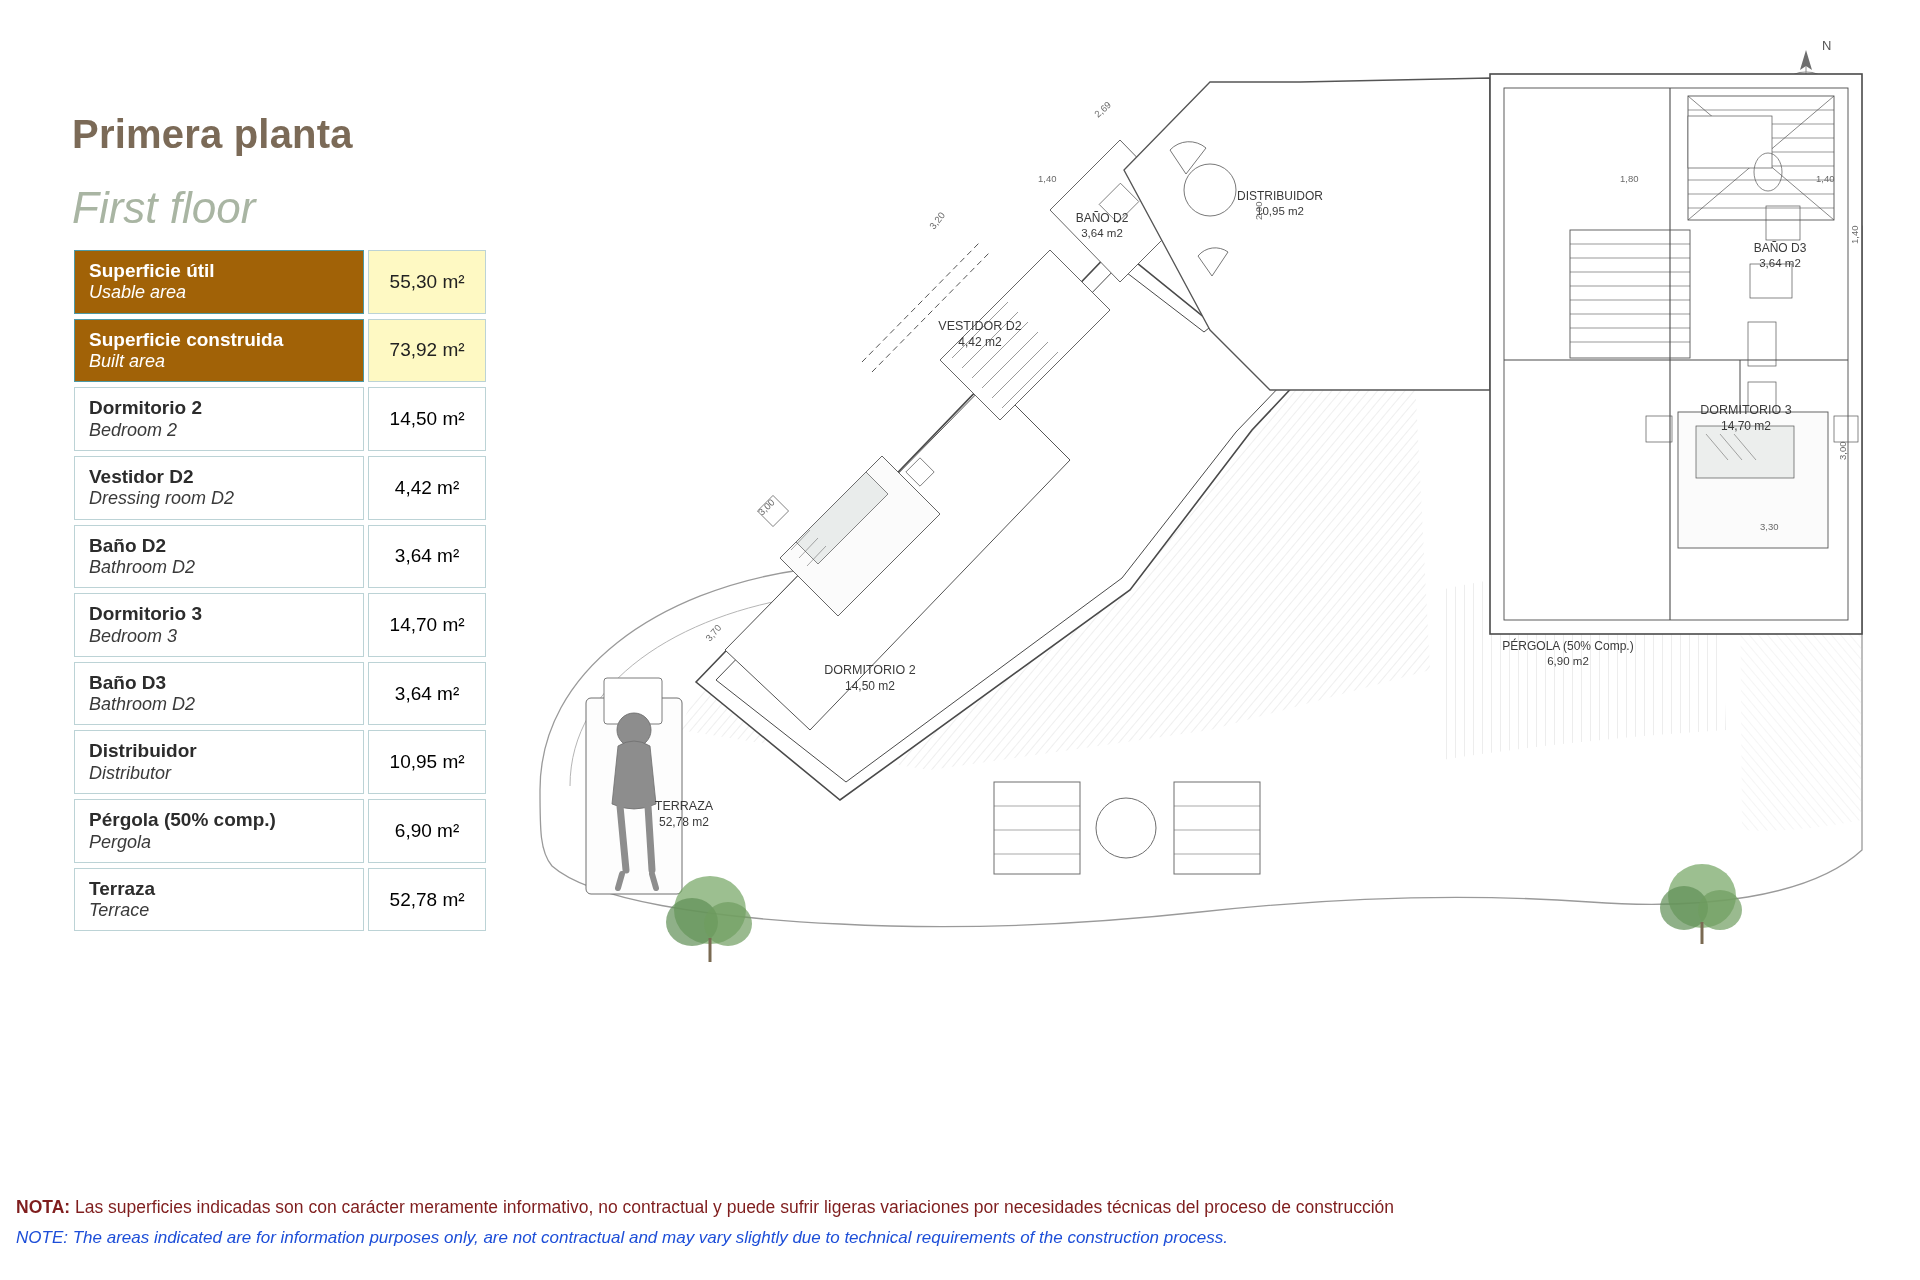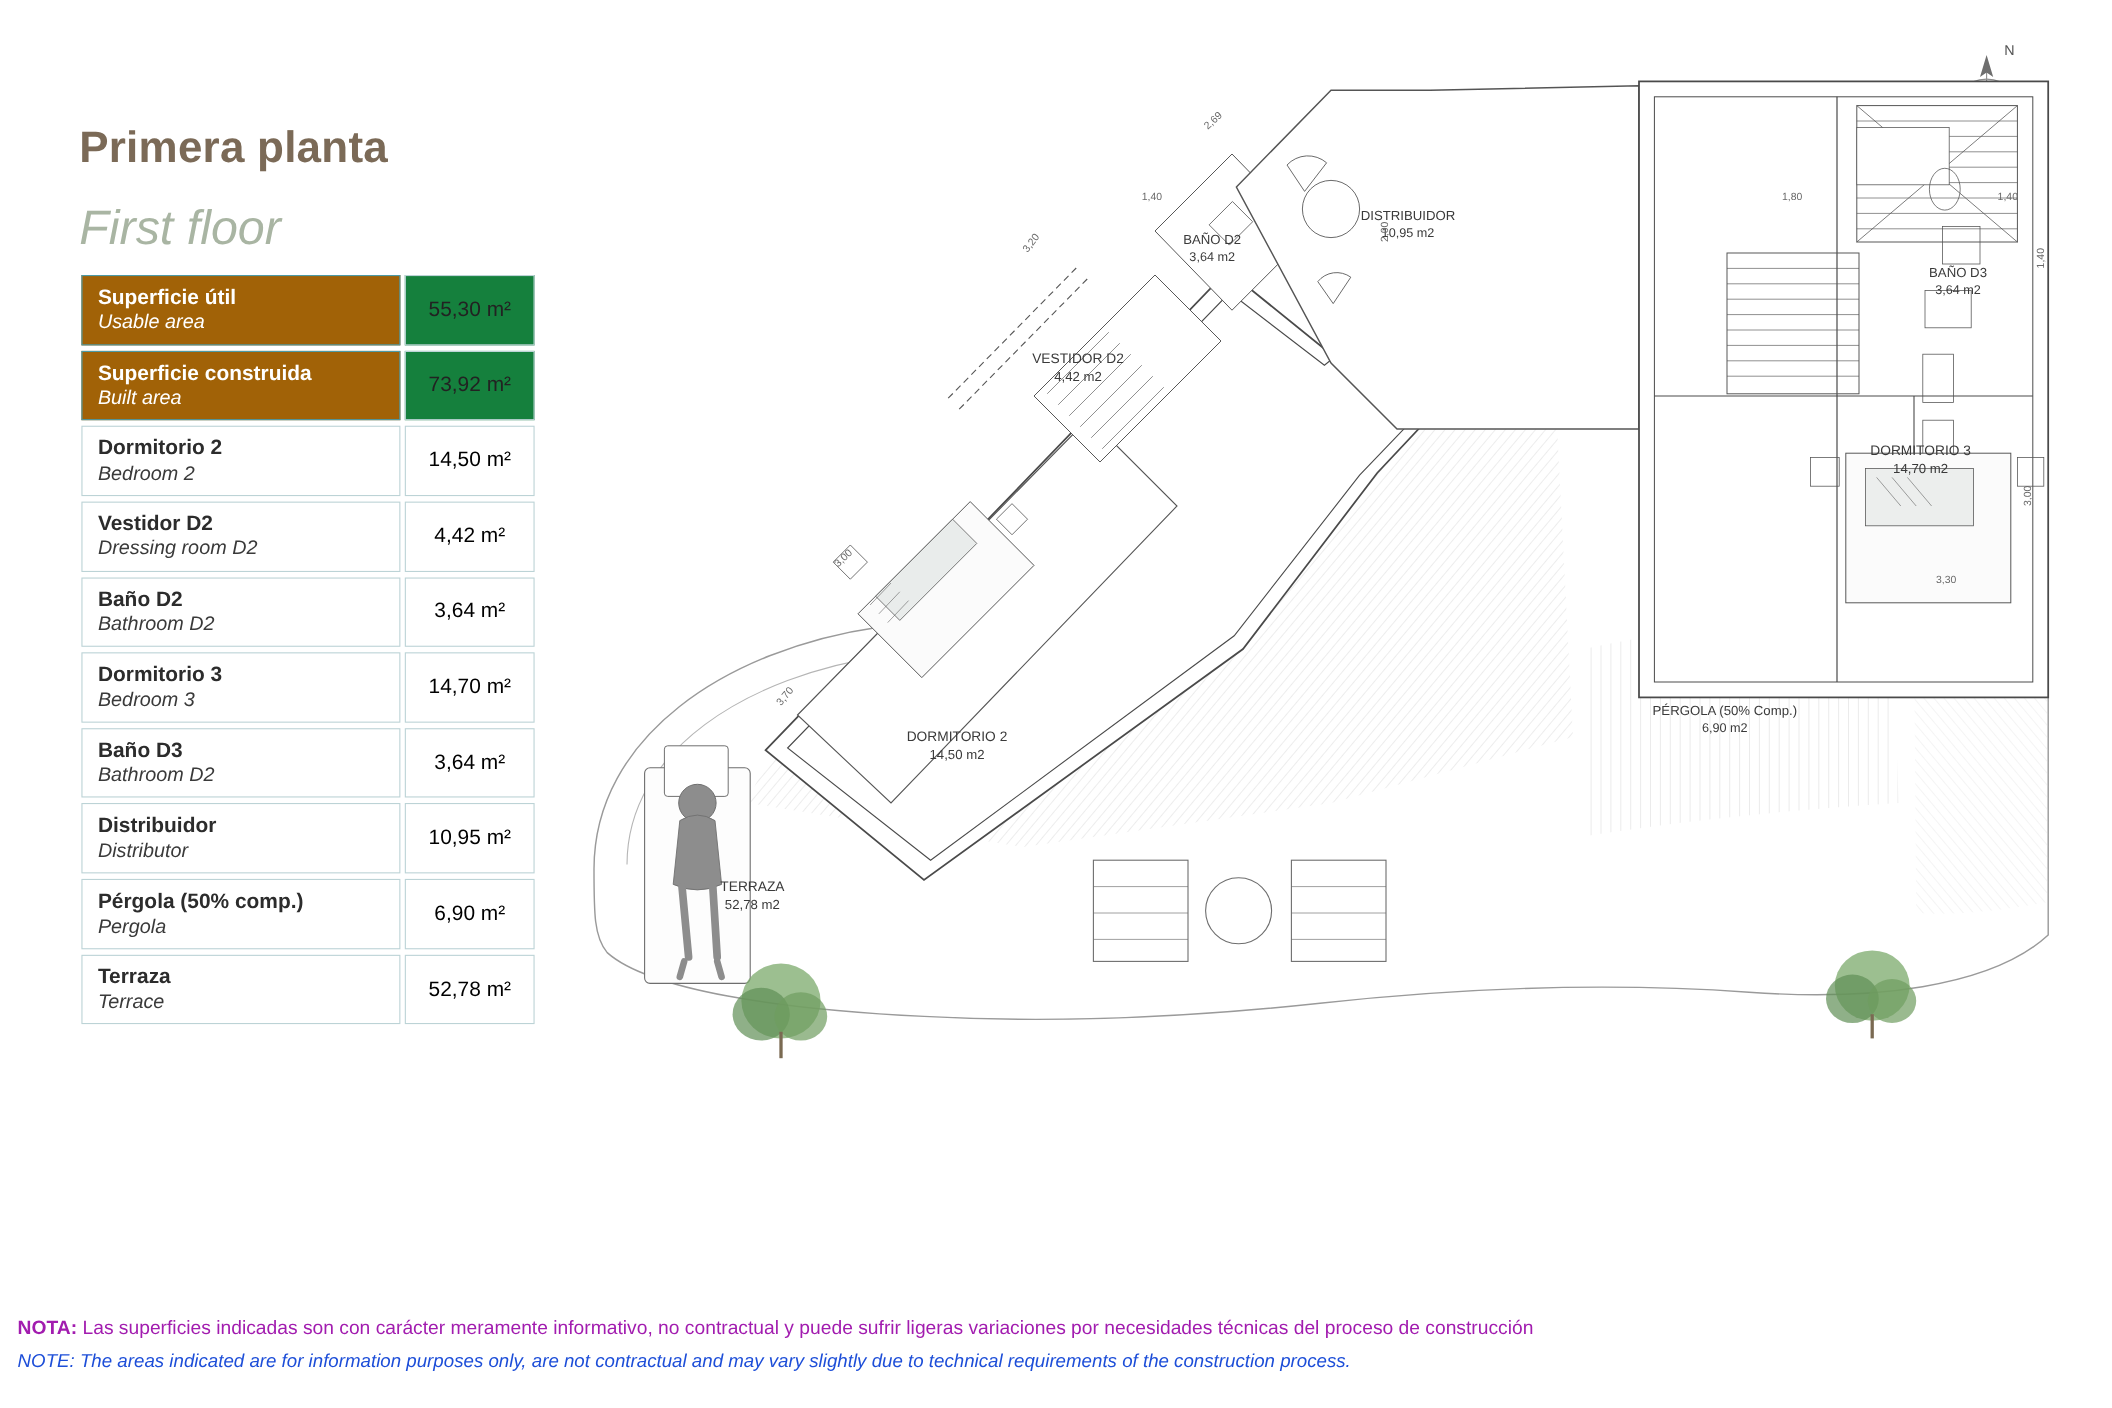--- a/index.html
+++ b/index.html
@@ -59,21 +59,21 @@
   }
   td.label-cell { width: 292px; }
   td.value-cell {
     width: 118px;
     text-align: center;
     font-size: 19px;
     color: #000000;
     white-space: nowrap;
   }
   tr.highlight td.value-cell {
-    background: #15803d;
+    background: #fef9c3;
     border-color: #bcd3d6;
     color: #222;
   }
   .lbl-es {
     display: block;
     font-size: 19px;
     font-weight: bold;
     color: #2c2c2c;
     line-height: 1.18;
   }
@@ -102,21 +102,21 @@
   .plan svg { display: block; }
 
   
   .notes {
     position: absolute;
     left: 16px; right: 16px;
     bottom: 30px;
   }
   .note-es {
     font-size: 17.5px;
-    color: #a21caf;
+    color: #7f1d1d;
     line-height: 1.5;
   }
   .note-es b { font-weight: bold; }
   .note-en {
     font-size: 17px;
     font-style: italic;
     color: #1d4ed8;
     line-height: 1.5;
     margin-top: 4px;
   }

